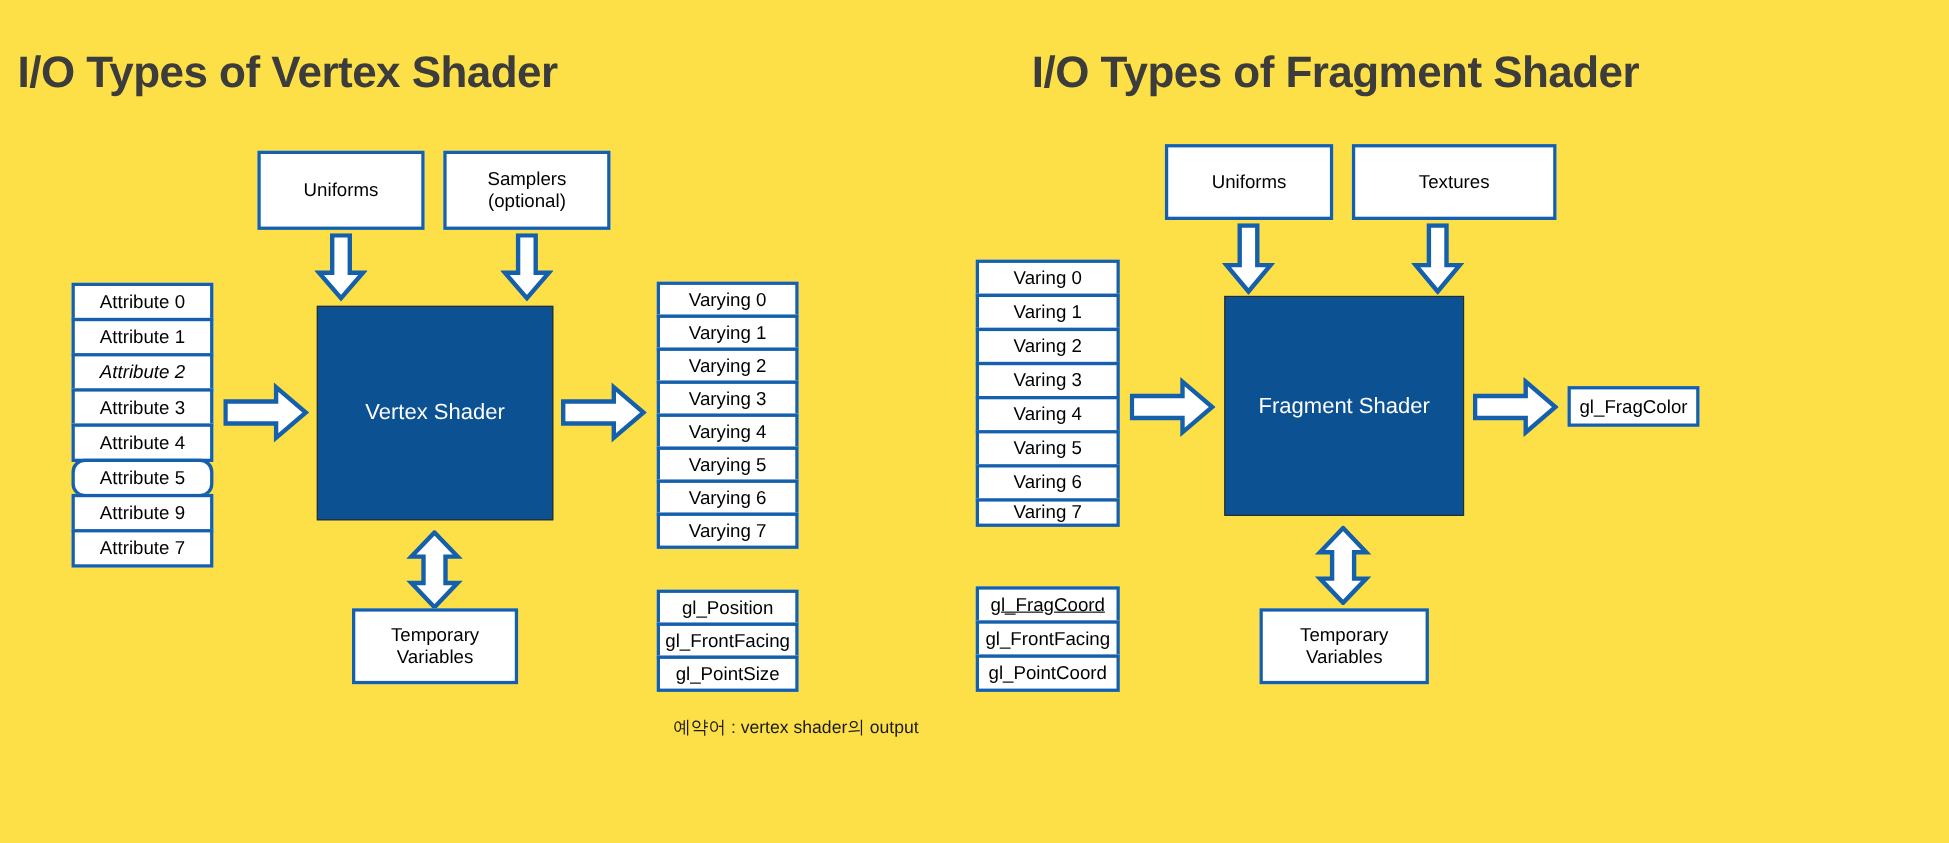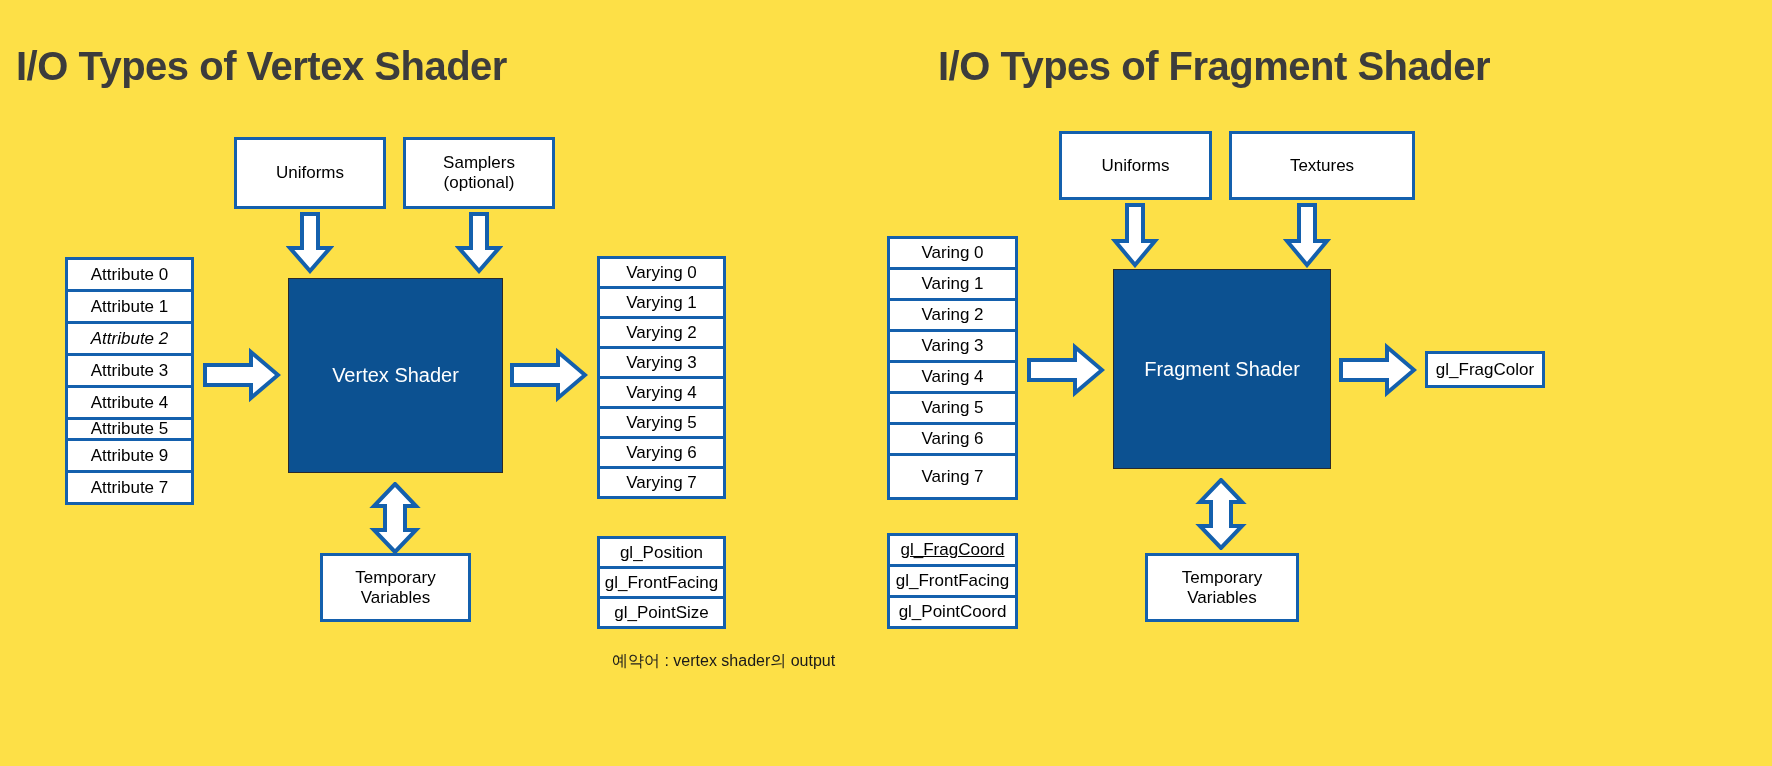--- a/index.html
+++ b/index.html
@@ -106,21 +106,21 @@
       <polygon points="16,2 32,2 32,36 44,36 24,59 4,36 16,36" fill="#ffffff" stroke="#1460ad" stroke-width="4" stroke-linejoin="miter"></polygon>
     </svg>
   </div>
 
   <div class="stack" style="left:65px; top:241px; width:129px;">
     <div class="wbox" style="height:35px;">Attribute 0</div>
     <div class="wbox" style="height:35px;">Attribute 1</div>
     <div class="wbox" style="height:35px;font-style:italic;">Attribute 2</div>
     <div class="wbox" style="height:35px;">Attribute 3</div>
     <div class="wbox" style="height:35px;">Attribute 4</div>
-    <div class="wbox" style="height:24px;">Attribute 5</div>
+    <div class="wbox" style="height:35px;border-radius:12px;">Attribute 5</div>
     <div class="wbox" style="height:35px;">Attribute 9</div>
     <div class="wbox" style="height:35px;">Attribute 7</div>
   </div>
 
   <div class="arrow" style="left:203px; top:345px;">
     <svg width="78" height="60" viewBox="0 0 78 60">
       <polygon points="2,20 48,20 48,7 75,30 48,53 48,40 2,40" fill="#ffffff" stroke="#1460ad" stroke-width="4" stroke-linejoin="miter"></polygon>
     </svg>
   </div>
 
@@ -177,21 +177,21 @@
   </div>
 
   <div class="stack" style="left:887px; top:220px; width:131px;">
     <div class="wbox" style="height:34px;">Varing 0</div>
     <div class="wbox" style="height:34px;">Varing 1</div>
     <div class="wbox" style="height:34px;">Varing 2</div>
     <div class="wbox" style="height:34px;">Varing 3</div>
     <div class="wbox" style="height:34px;">Varing 4</div>
     <div class="wbox" style="height:34px;">Varing 5</div>
     <div class="wbox" style="height:34px;">Varing 6</div>
-    <div class="wbox" style="height:47px;">Varing 7</div>
+    <div class="wbox" style="height:26px;">Varing 7</div>
   </div>
 
   <div class="stack" style="left:887px; top:517px; width:131px;">
     <div class="wbox" style="height:34px;text-decoration:underline;">gl_FragCoord</div>
     <div class="wbox" style="height:34px;">gl_FrontFacing</div>
     <div class="wbox" style="height:34px;">gl_PointCoord</div>
   </div>
 
   <div class="arrow" style="left:1027px; top:340px;">
     <svg width="78" height="60" viewBox="0 0 78 60">

